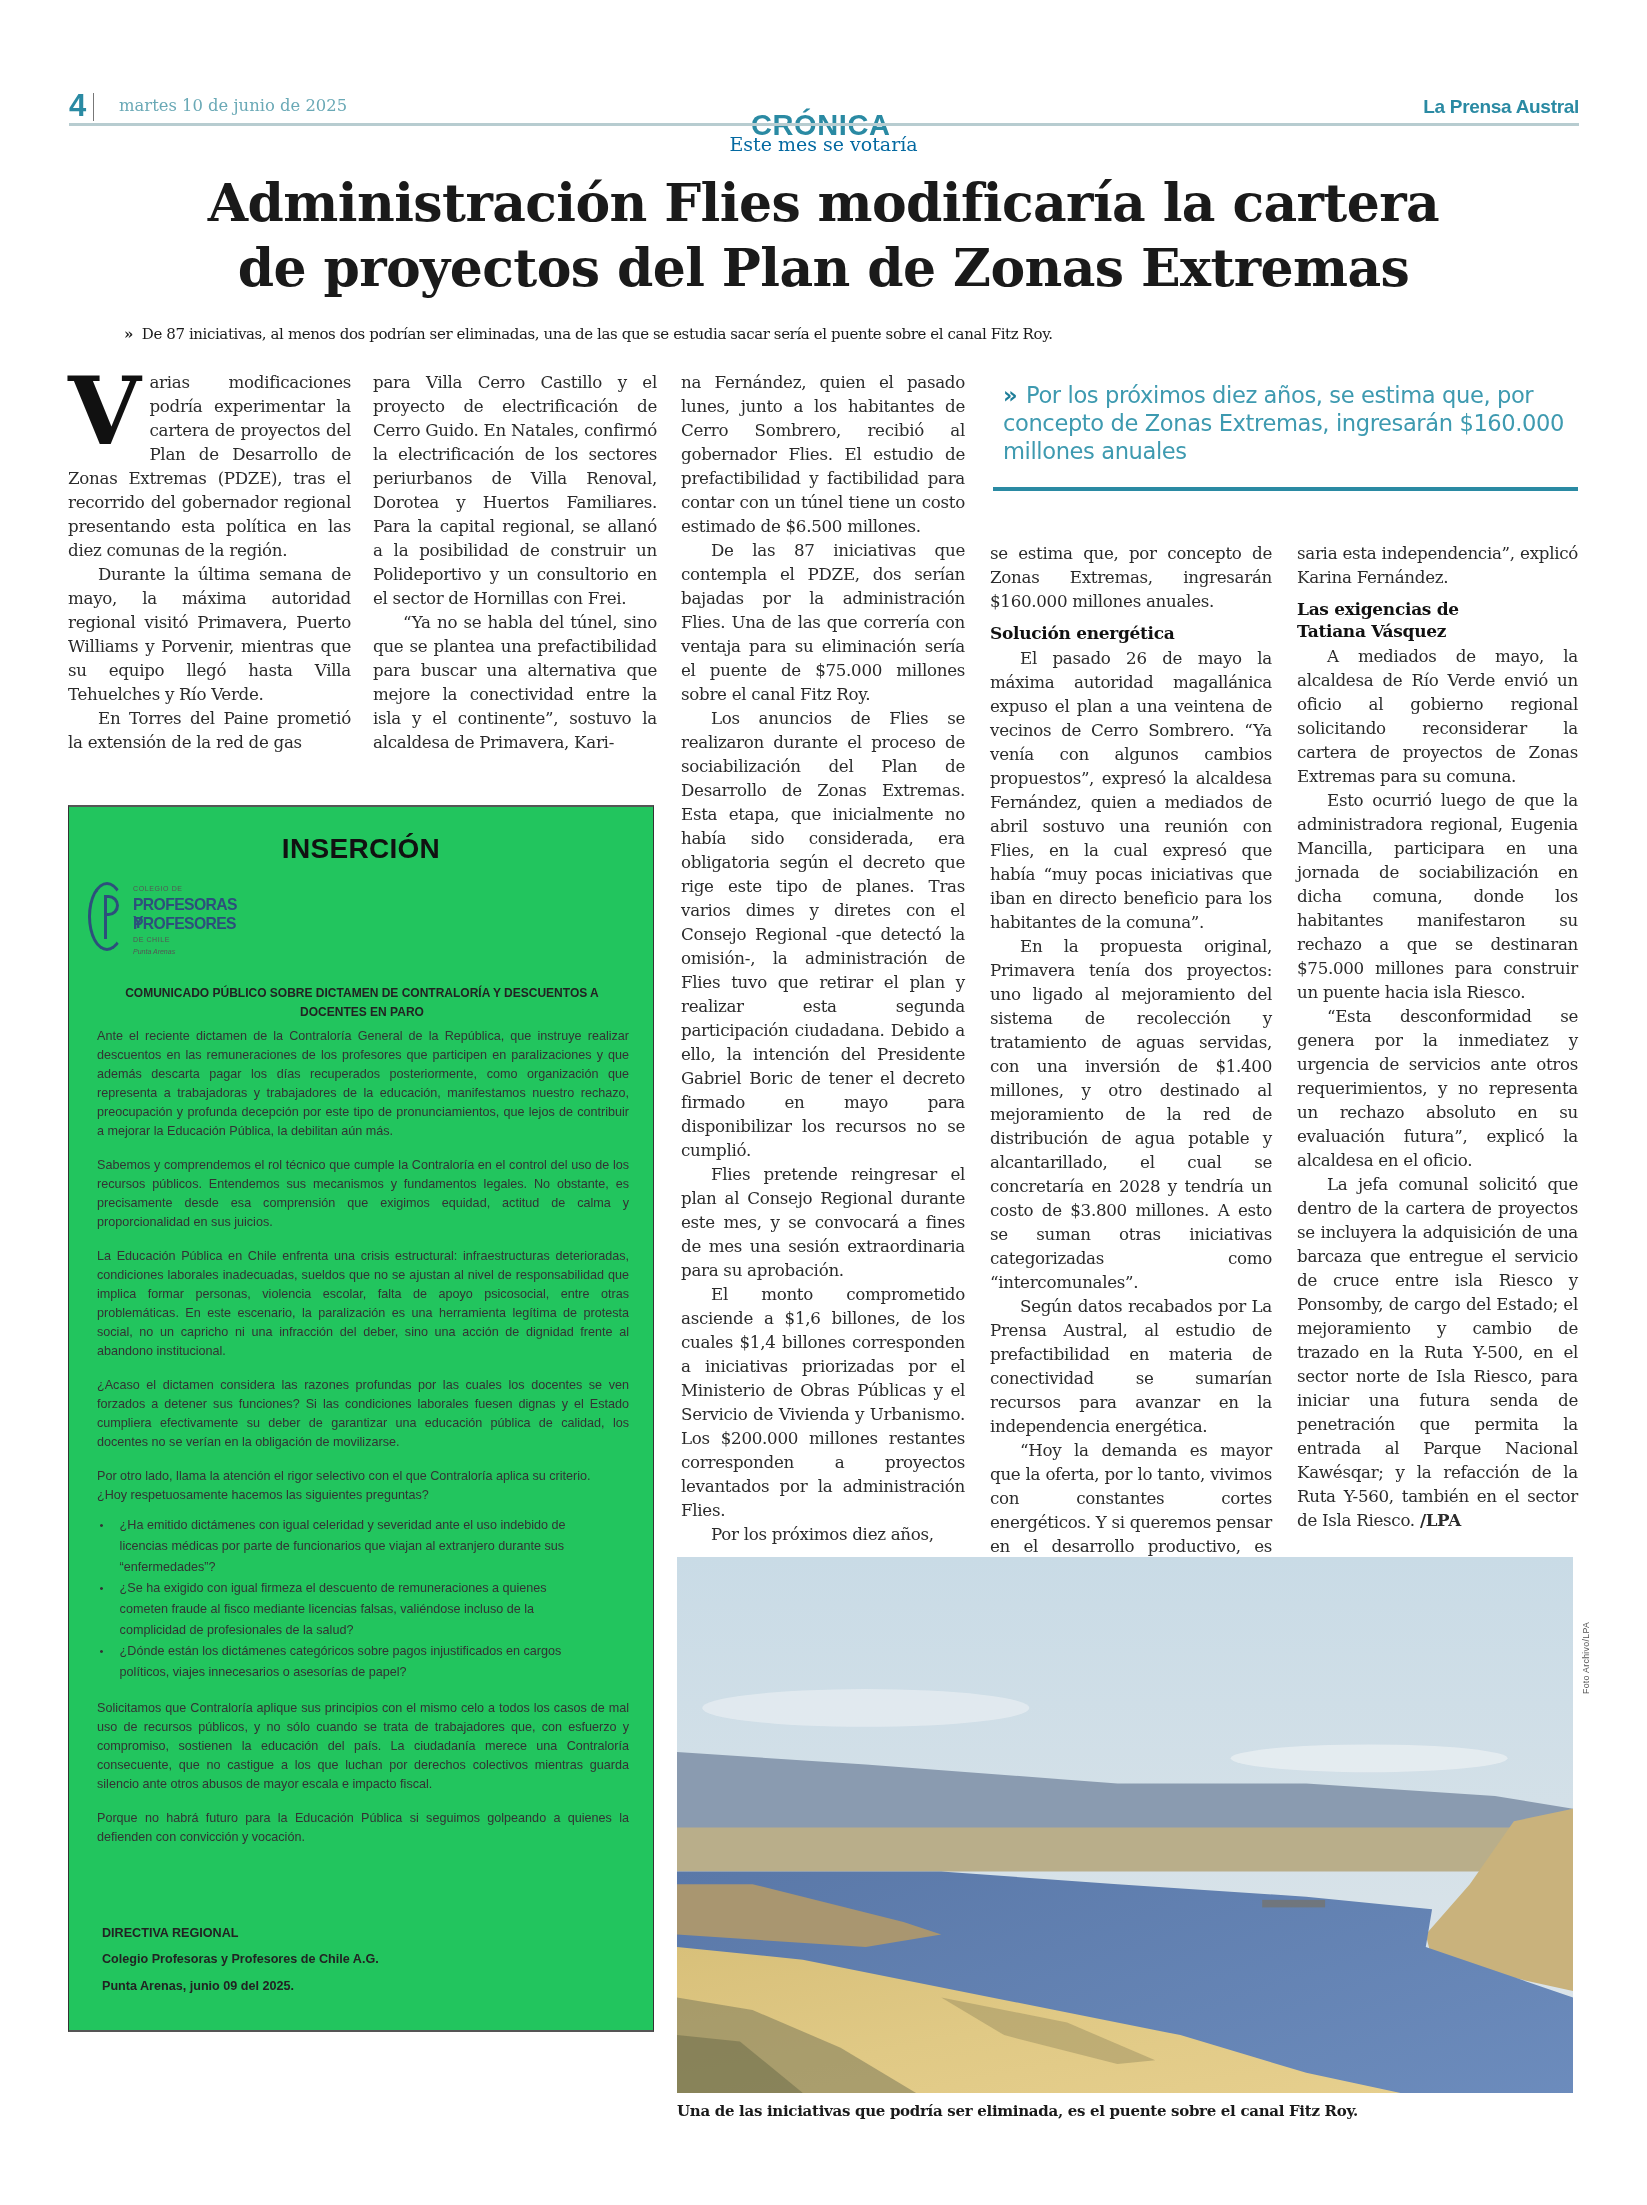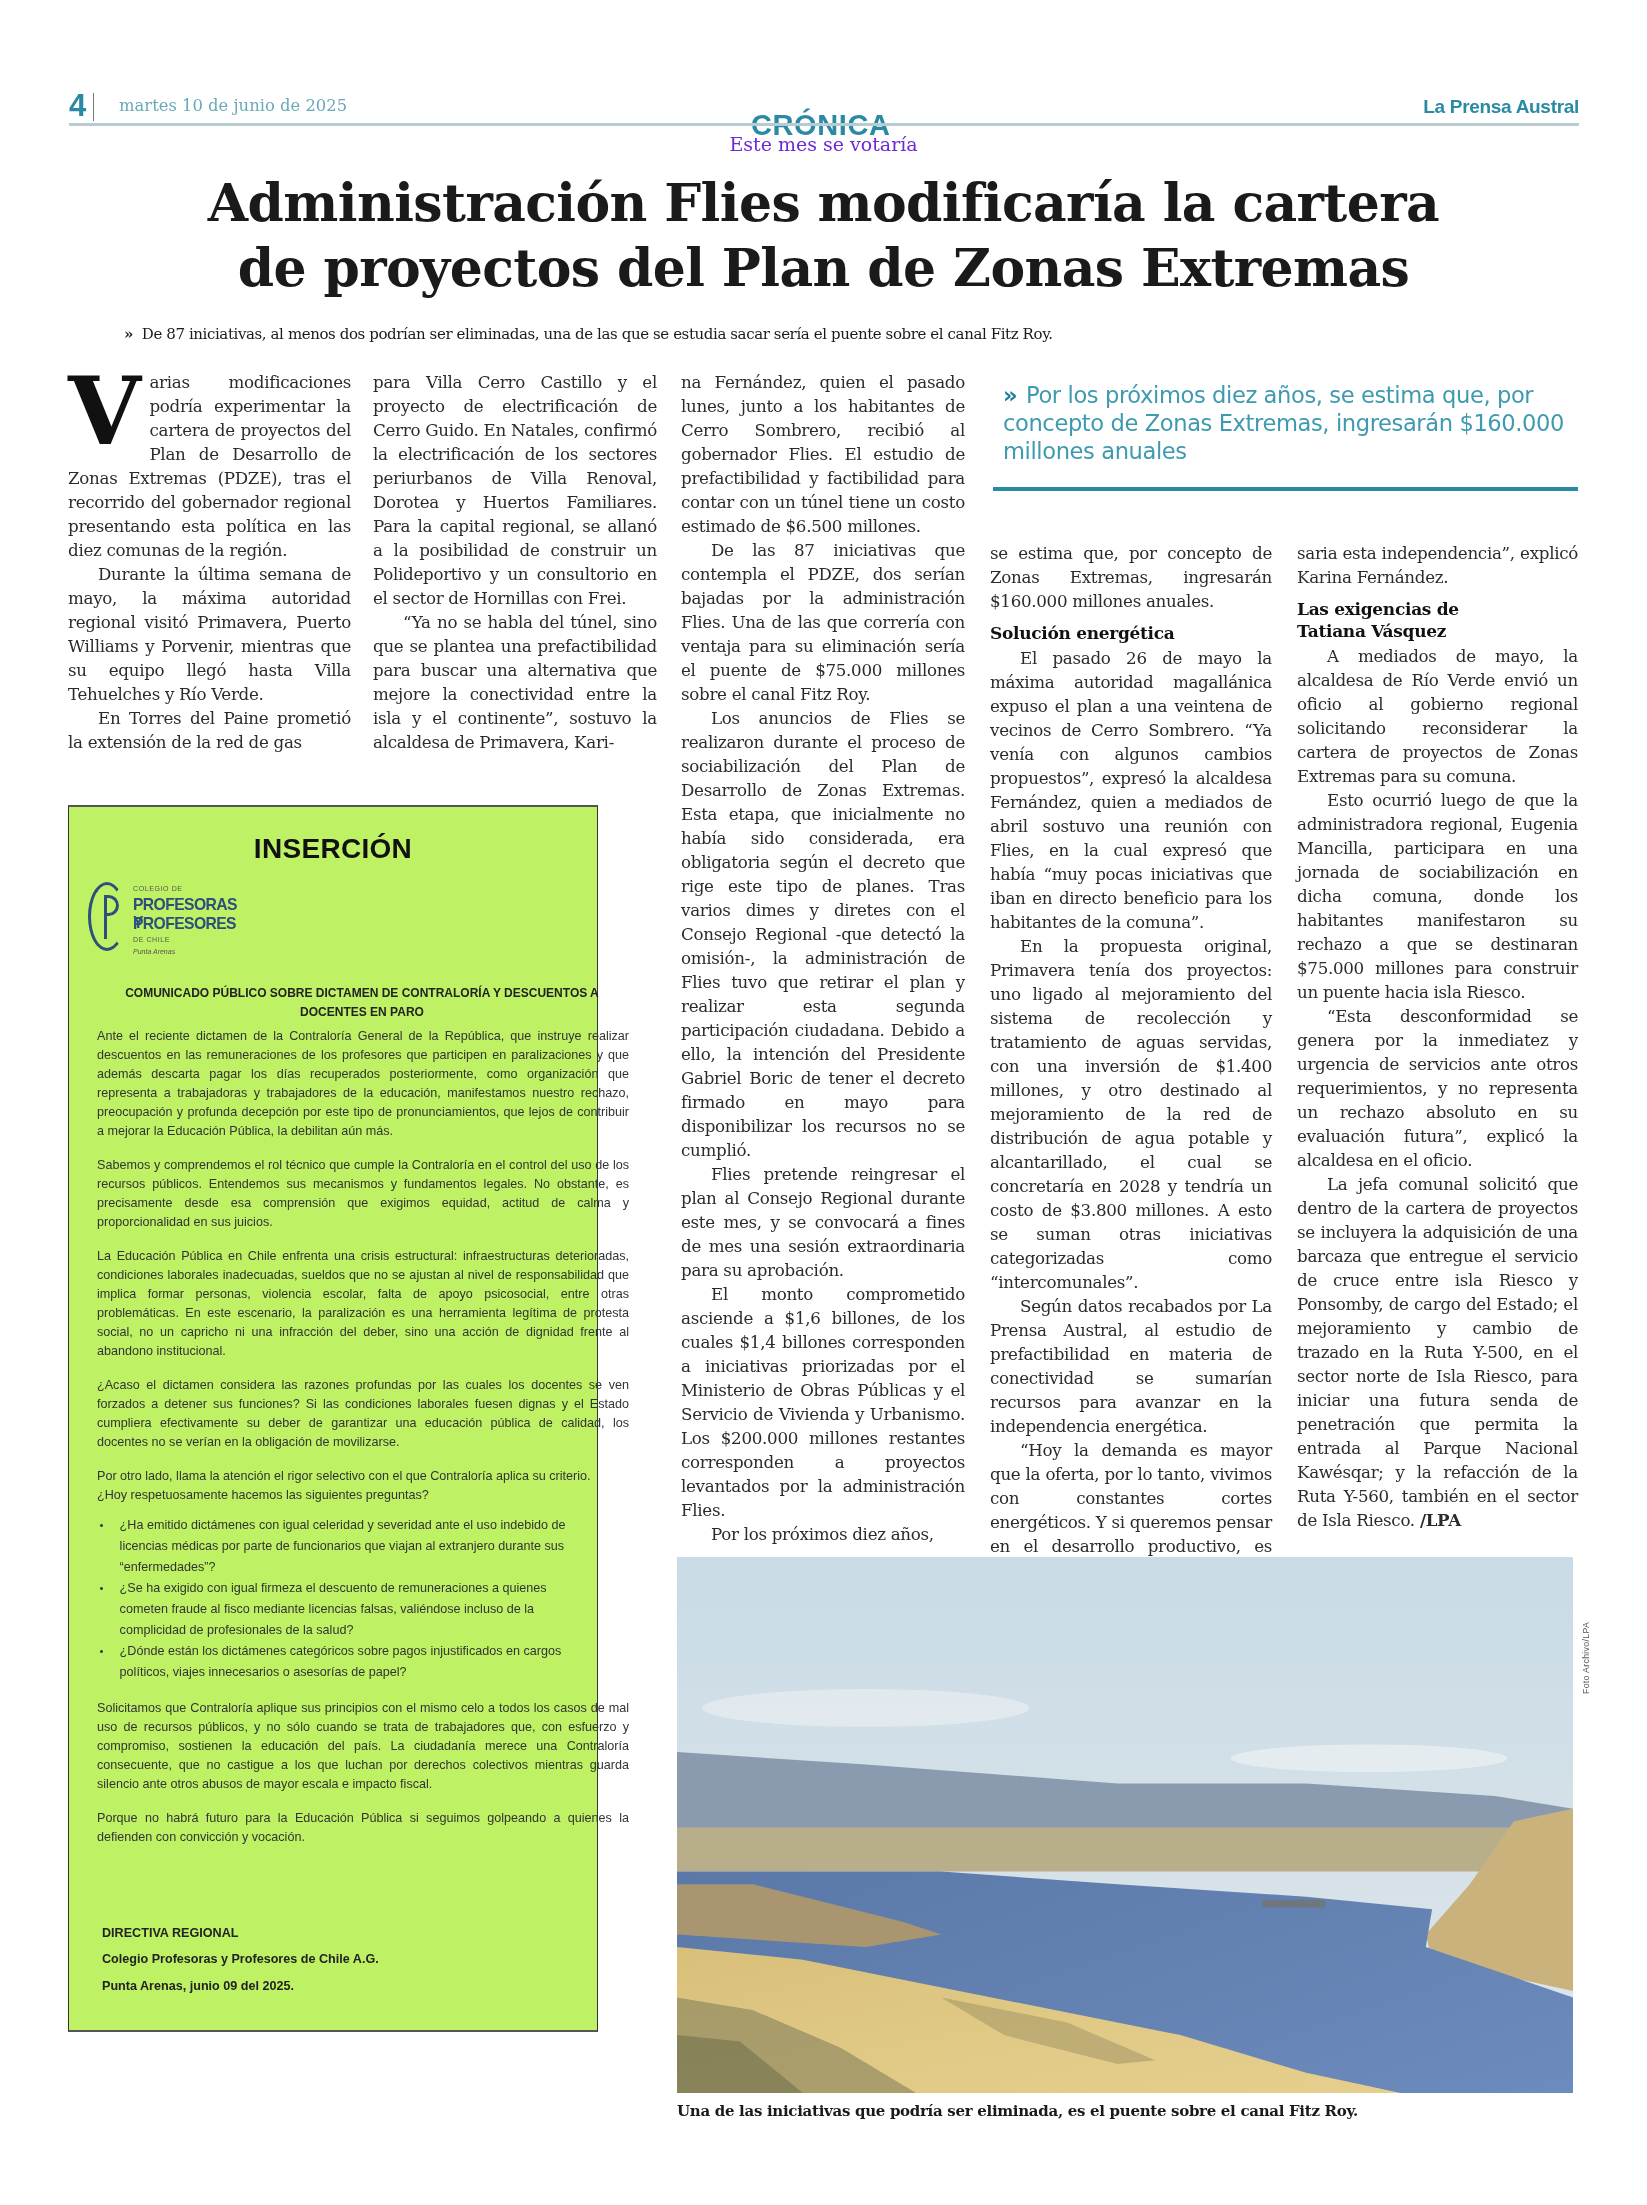--- a/index.html
+++ b/index.html
@@ -9,21 +9,21 @@
   
   .hdr { position: absolute; left: 69px; top: 88px; width: 1510px; height: 38px; }
   .hdr-page { position: absolute; left: 0; top: 0; font-family: "Liberation Sans", sans-serif; font-weight: bold; font-size: 31px; color: #2a8aa3; line-height: 35px; }
   .hdr-sep { position: absolute; left: 24px; top: 5px; width: 1.3px; height: 28px; background: #777; }
   .hdr-date { position: absolute; left: 34px; top: 7.5px; font-family: "DejaVu Serif", serif; font-size: 16.4px; color: #6aa9b6; letter-spacing: 0; margin-left: 16px; }
   .hdr-section { position: absolute; left: 682px; top: 1.3px; font-family: "Liberation Sans", sans-serif; font-weight: bold; font-size: 29px; color: #2a8aa3; letter-spacing: 0.6px; margin-top: 20px; }
   .hdr-brand { position: absolute; right: 0; top: 7.5px; font-family: "Liberation Sans", sans-serif; font-weight: bold; font-size: 19px; color: #2a8aa3; letter-spacing: -0.3px; }
   .hdr-rule { position: absolute; left: 69px; top: 123px; width: 1510px; height: 3.1px; background: #b7ccd0; }
 
   
-  .kicker { position: absolute; left: 0; width: 1647px; top: 133px; text-align: center; font-family: "DejaVu Serif", serif; font-size: 19px; color: #6d28d9; }
+  .kicker { position: absolute; left: 0; width: 1647px; top: 133px; text-align: center; font-family: "DejaVu Serif", serif; font-size: 19px; color: #0369a1; }
   .headline { position: absolute; left: 0; width: 1647px; top: 170px; text-align: center; font-family: "DejaVu Serif", serif; font-weight: bold; font-size: 52px; line-height: 65px; color: #1a1a1a; letter-spacing: -0.6px; }
   .deck { position: absolute; left: 124px; top: 325px; width: 1434px; font-family: "DejaVu Serif", serif; font-size: 15px; color: #1a1a1a; white-space: nowrap; letter-spacing: -0.4px; }
   .deck .arrow { font-weight: bold; margin-right: 8.8px; color: #222; }
 
   
   .col { position: absolute; font-family: "DejaVu Serif", serif; font-size: 16.7px; line-height: 24px; color: #2b2b2b; text-align: justify; hyphens: auto; letter-spacing: -0.3px; }
   .col p { text-indent: 30px; }
   .col p.noindent { text-indent: 0; }
   .dropcap { float: left; font-family: "DejaVu Serif", serif; font-weight: bold; font-size: 94px; line-height: 75px; margin: 3.8px 8.8px 0 0; color: #111; }
   .subhead { font-family: "DejaVu Serif", serif; font-weight: bold; text-align: left; font-size: 17px; line-height: 22.6px; color: #111; margin: 8.8px 0 1.3px; }
@@ -34,21 +34,21 @@
   .c4 { left: 990px; top: 541px; width: 282px; }
   .c5 { left: 1297px; top: 541px; width: 281px; }
 
   
   .pull { position: absolute; left: 993px; top: 381px; width: 585px; }
   .pull-text { font-family: "DejaVu Sans", sans-serif; font-size: 22.6px; line-height: 28px; color: #3e9ab0; padding-left: 10px; letter-spacing: -0.4px; }
   .pull-text .arrow { color: #1e7e99; font-weight: bold; margin-right: 8.8px; }
   .pull-rule { position: absolute; left: 0; top: 106px; width: 585px; height: 3.8px; background: #2a8aa3; }
 
   
-  .ad { position: absolute; left: 68px; top: 805px; width: 530px; height: 1227px; border: 1.3px solid #333; border-top: 2.5px solid #555; border-bottom: 2.5px solid #555; background: #bef264; font-family: "Liberation Sans", sans-serif; color: #333; }
+  .ad { position: absolute; left: 68px; top: 805px; width: 586px; height: 1227px; border: 1.3px solid #333; border-top: 2.5px solid #555; border-bottom: 2.5px solid #555; background: #22c55e; font-family: "Liberation Sans", sans-serif; color: #333; }
   .ad-title { position: absolute; left: 0; width: 100%; top: 26.4px; text-align: center; font-family: "Liberation Sans", sans-serif; font-weight: bold; font-size: 28px; color: #111; letter-spacing: 0.3px; }
   .ad-logo { position: absolute; left: 19px; top: 69px; width: 145px; height: 101px; }
   .logo-ring { position: absolute; left: 0; top: 6.3px; width: 38px; height: 69px; border: 3.1px solid #2d4f7c; border-right-color: transparent; border-radius: 50%; }
   .logo-stem { position: absolute; left: 16.4px; top: 19px; width: 3.1px; height: 44px; background: #2d4f7c; }
   .logo-bowl { position: absolute; left: 16.4px; top: 19px; width: 15px; height: 21.4px; border: 3.1px solid #2d4f7c; border-left: none; border-radius: 0 12.6px 12.6px 0; }
   .logo-small { position: absolute; left: 45px; font-family: "Liberation Sans", sans-serif; font-size: 7px; color: #555; letter-spacing: 0.6px; }
   .logo-big { position: absolute; left: 45px; font-family: "Liberation Sans", sans-serif; font-weight: bold; font-size: 15.7px; color: #2d4f7c; letter-spacing: -0.6px; line-height: 17.6px; }
   .ad-heading { position: absolute; left: 25px; width: 536px; top: 177px; text-align: center; font-family: "Liberation Sans", sans-serif; font-weight: bold; font-size: 12px; line-height: 19px; color: #222; }
   .ad-body { position: absolute; left: 28px; top: 220px; width: 532px; font-family: "Liberation Sans", sans-serif; font-size: 12.6px; line-height: 19px; color: #333; text-align: justify; }
   .ad-body p { margin-bottom: 15px; }

